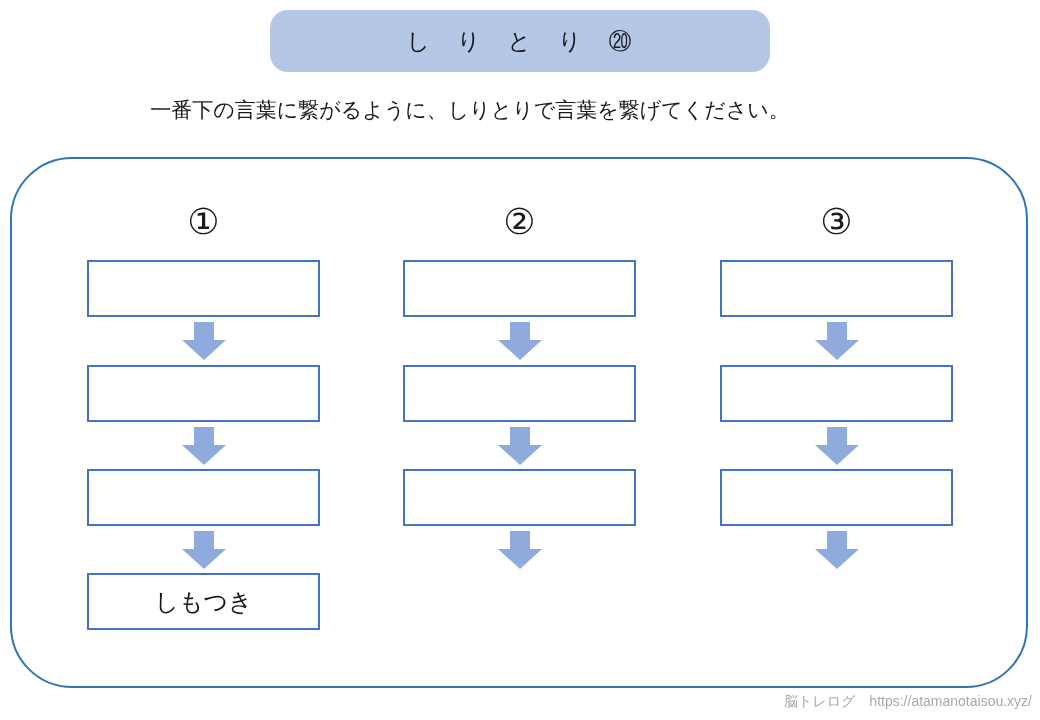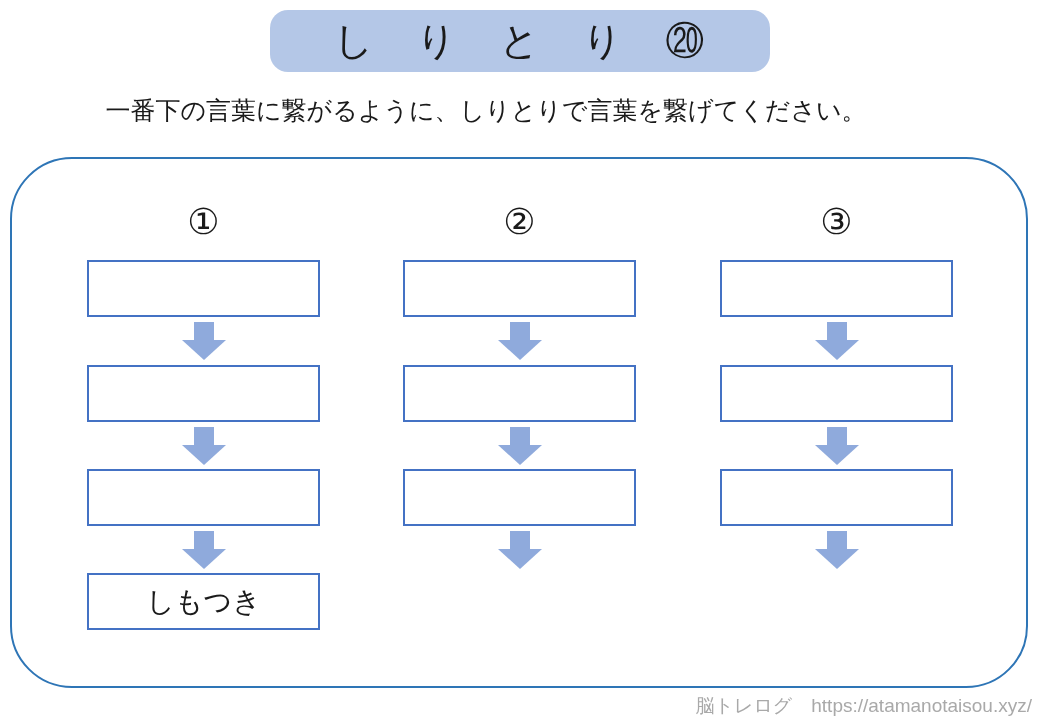--- a/index.html
+++ b/index.html
@@ -29,33 +29,33 @@
     top: 10px;
     width: 500px;
     height: 62px;
     background: var(--banner-bg);
     border-radius: 18px;
     display: flex;
     align-items: center;
     justify-content: center;
   }
   .banner .title {
-    font-size: 39px;
+    font-size: 23px;
     letter-spacing: 2px;
     white-space: nowrap;
   }
 
   
   .instruction {
     position: absolute;
     top: 94px;
-    left: 16px;
+    left: 0;
     width: 940px;
     text-align: center;
-    font-size: 25px;
+    font-size: 21px;
     line-height: 32px;
     white-space: nowrap;
   }
 
   
   .frame {
     position: absolute;
     left: 10px;
     top: 157px;
     width: 1018px;
@@ -89,21 +89,21 @@
   .box {
     position: absolute;
     left: 0;
     width: 100%;
     height: 57px;
     border: 2px solid var(--box-border);
     background: #ffffff;
     display: flex;
     align-items: center;
     justify-content: center;
-    font-size: 28px;
+    font-size: 24px;
   }
   .b1 { top: 60px; }
   .b2 { top: 165px; }
   .b3 { top: 269px; }
   .b4 { top: 373px; }
 
   .arrow {
     position: absolute;
     left: 50%;
     transform: translateX(-50%);
@@ -125,21 +125,21 @@
     border-left: 22px solid transparent;
     border-right: 22px solid transparent;
     border-top: 20px solid var(--arrow);
   }
 
   
   .watermark {
     position: absolute;
     top: 693px;
     right: 8px;
-    font-size: 19px;
+    font-size: 14px;
     color: var(--watermark);
     white-space: nowrap;
   }
 </style>
 </head>
 <body>
 
 <div class="banner">
   <span class="title">し　り　と　り　⑳</span>
 </div>

